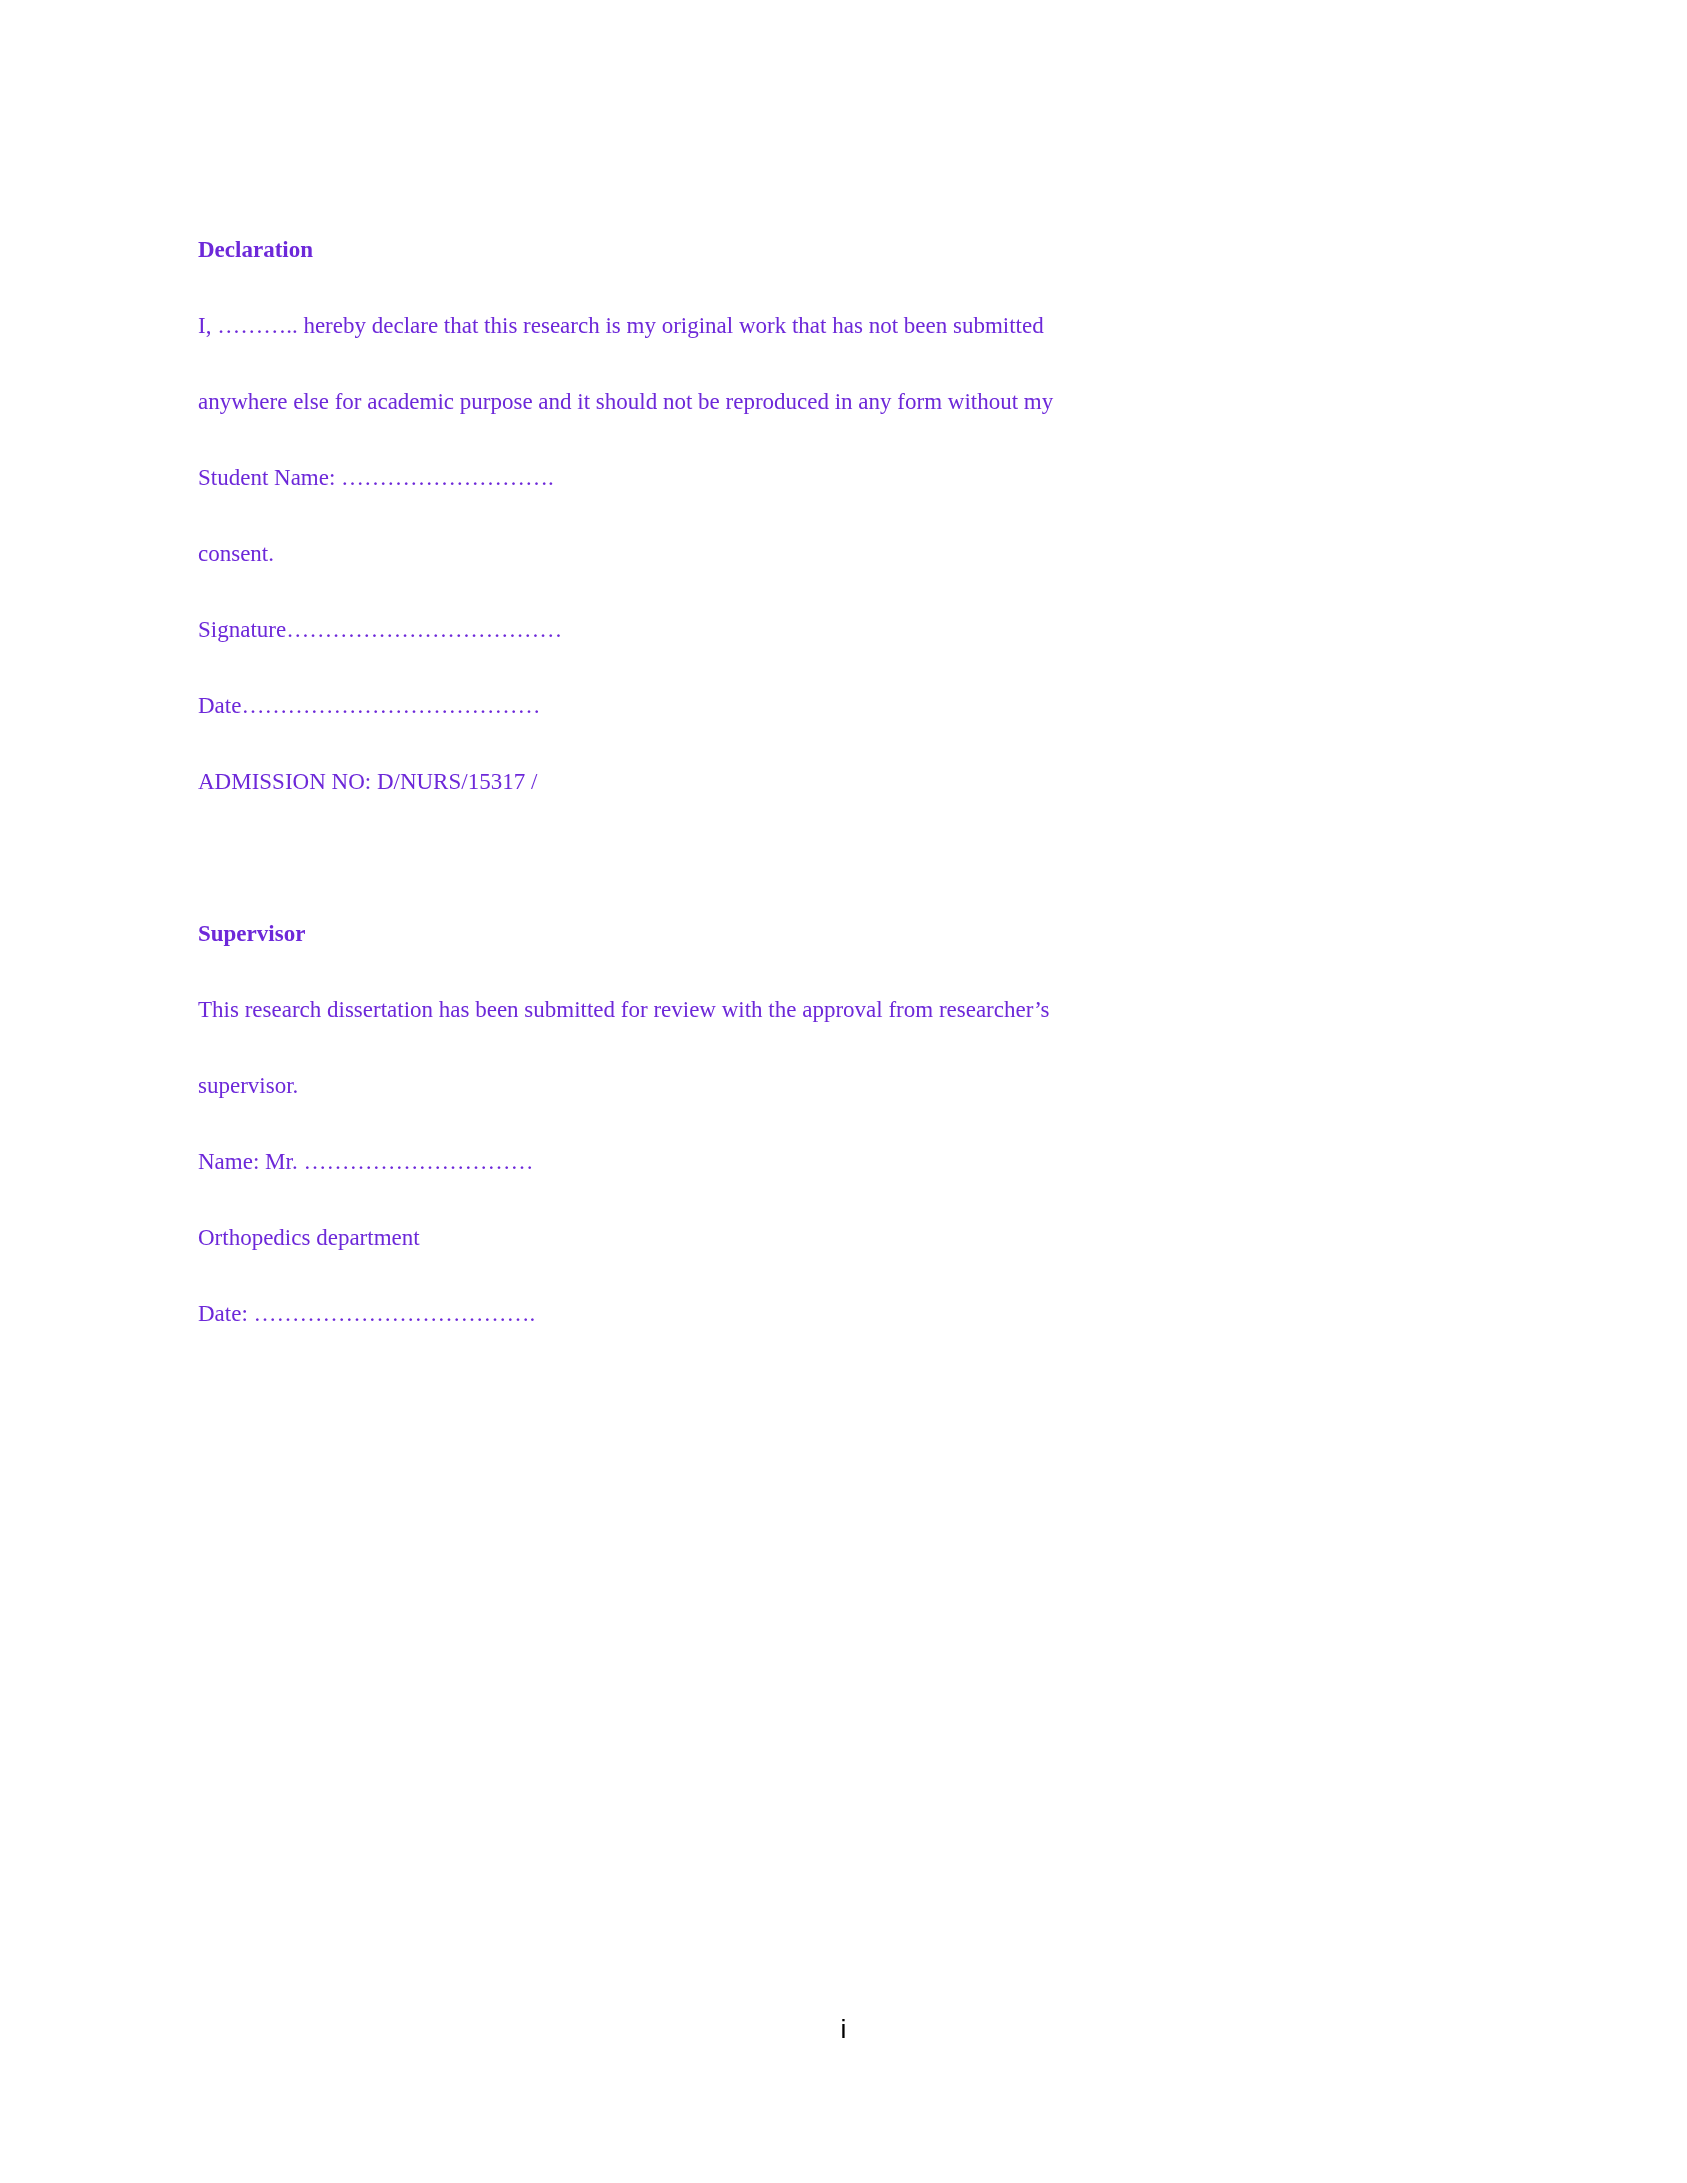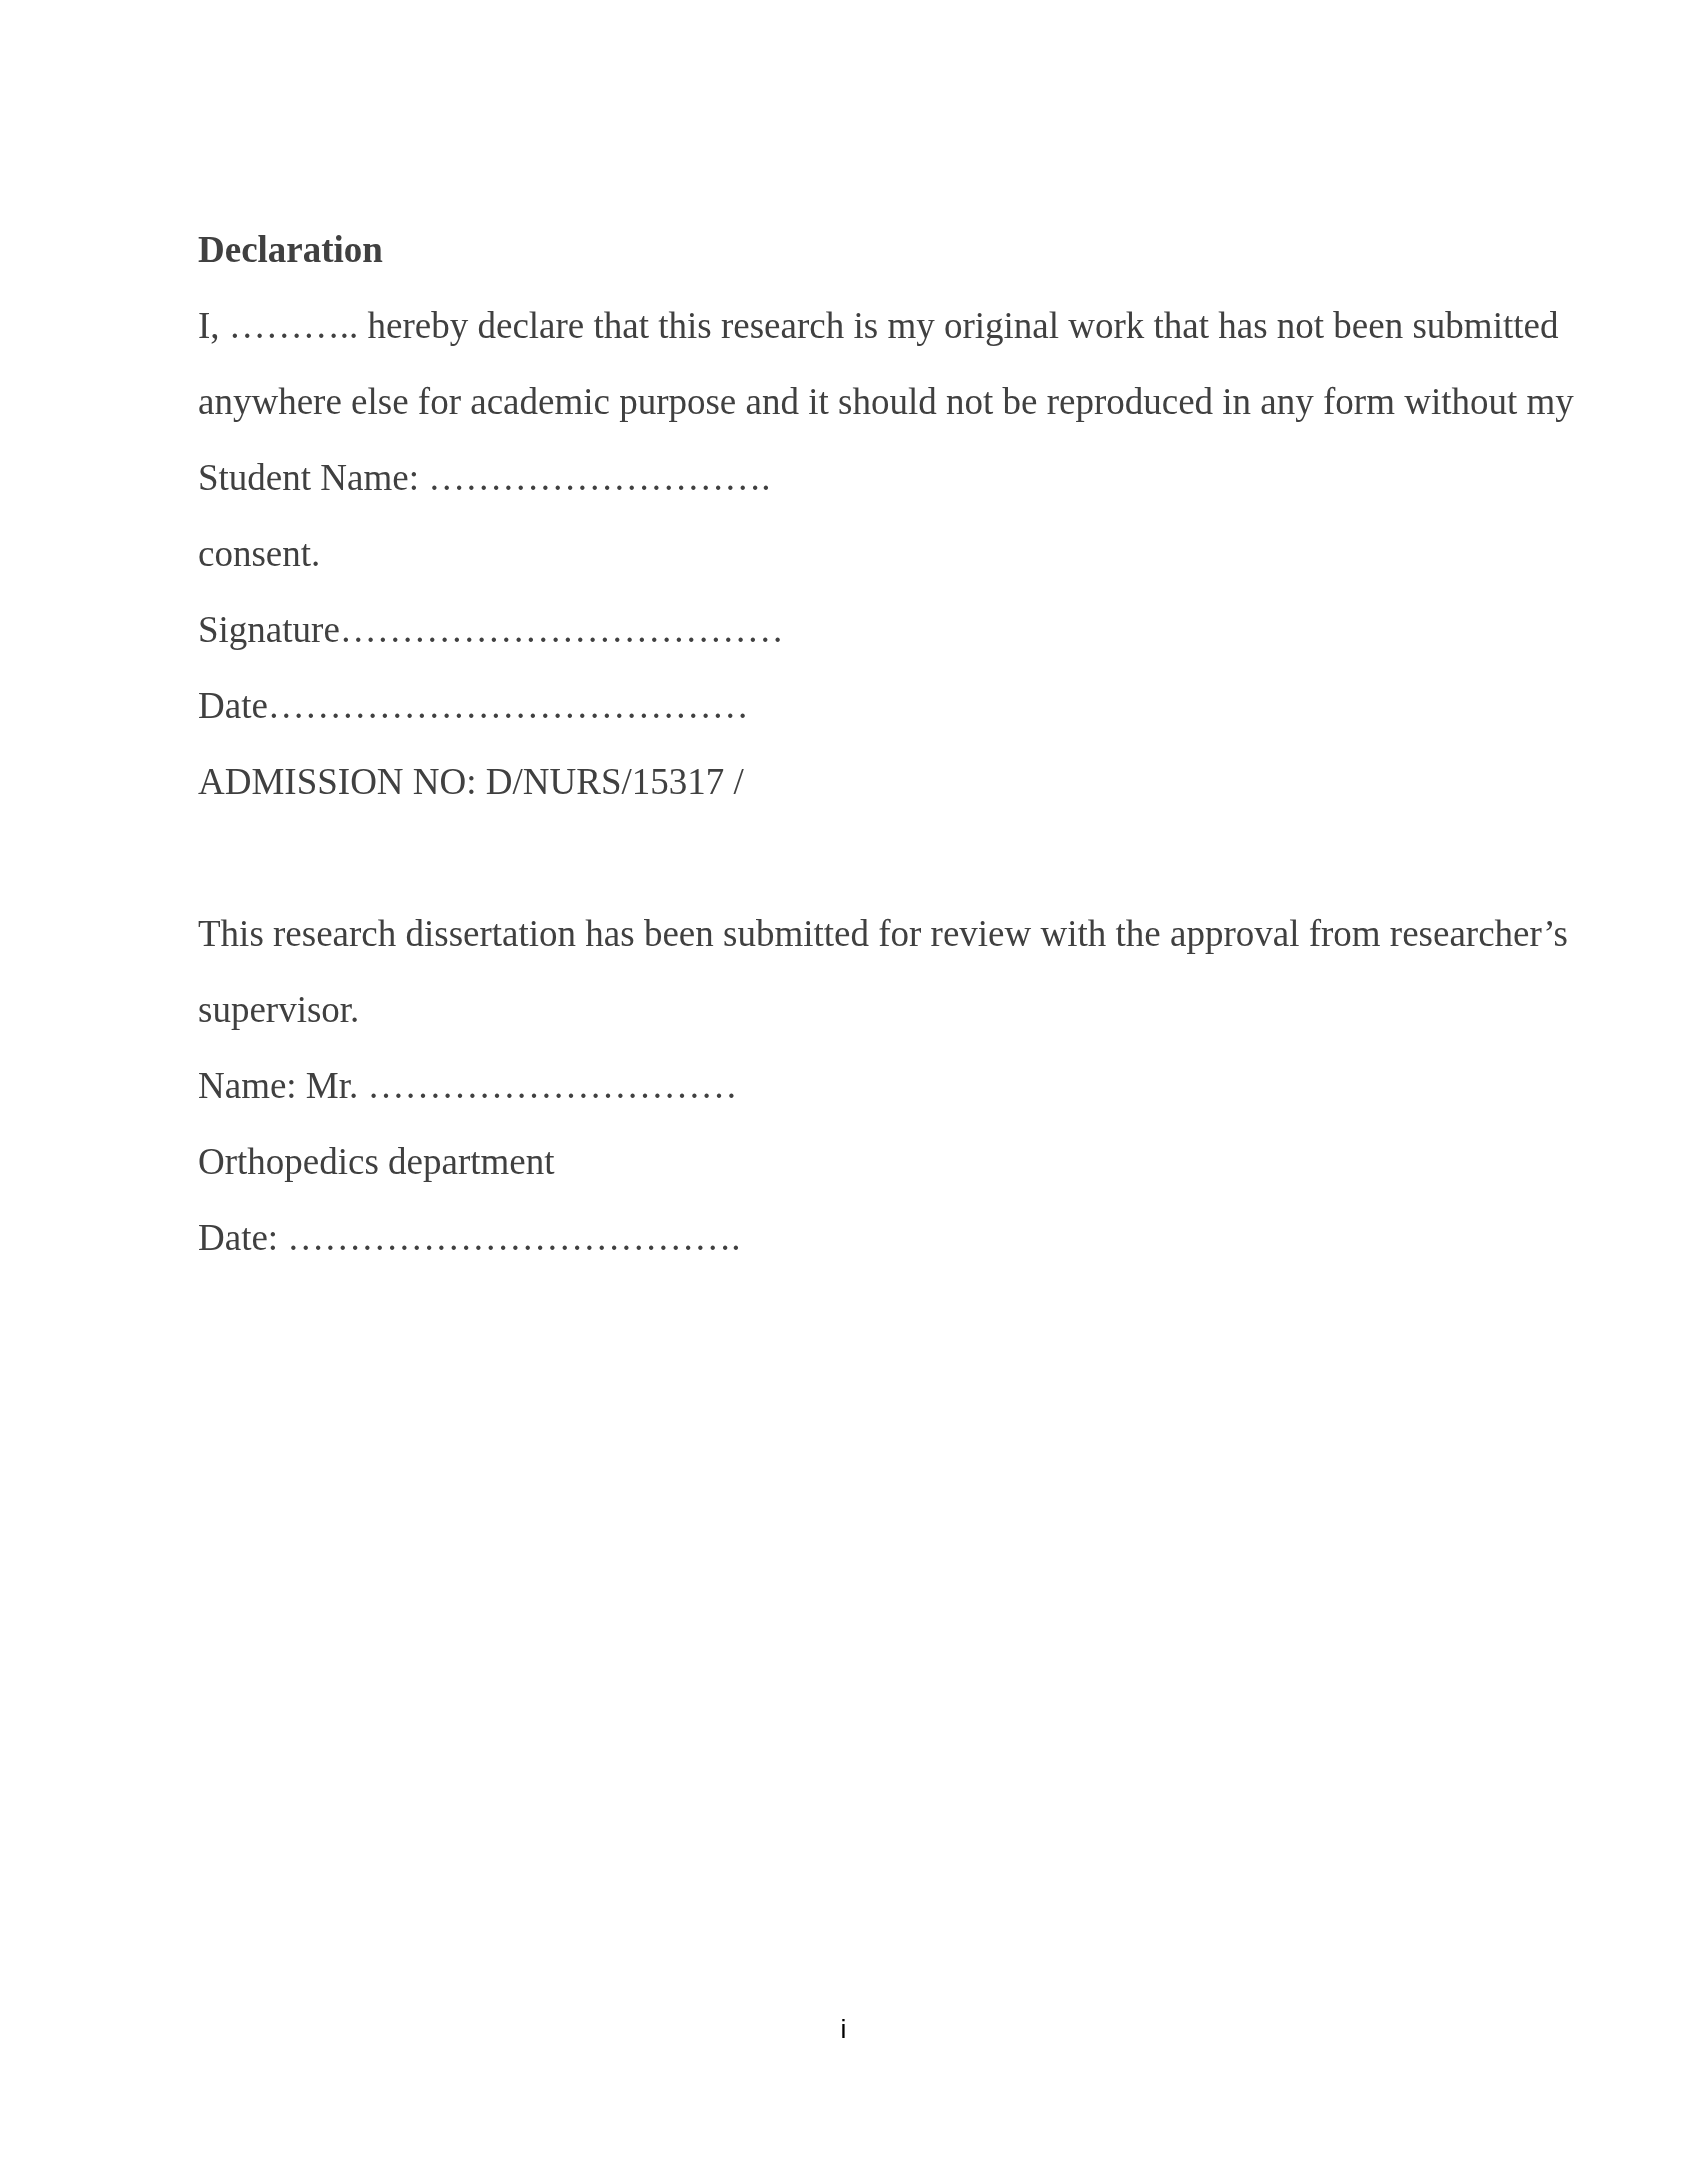--- a/index.html
+++ b/index.html
@@ -11,23 +11,23 @@
     background: #ffffff;
     overflow: hidden;
     color: #000000;
   }
   .content {
     position: absolute;
     left: 198px;
     top: 212px;
     width: 1290px;
     font-family: "Liberation Serif", "DejaVu Serif", serif;
-    font-size: 37px;
+    font-size: 23px;
     line-height: 76px;
-    color: #404040;
+    color: #6d28d9;
     white-space: nowrap;
   }
   .line { display: block; }
   .heading { font-weight: bold; }
   .gap { height: 76px; }
   .footer {
     position: absolute;
     top: 2013px;
     left: 0;
     width: 100%;
@@ -51,20 +51,21 @@
     <div class="line">anywhere else for academic purpose and it should not be reproduced in any form without my</div>
     <div class="line">Student Name: ……………………….</div>
 
     <div class="line">consent.</div>
     <div class="line">Signature………………………………</div>
     <div class="line">Date…………………………………</div>
     <div class="line">ADMISSION NO: D/NURS/15317 /</div>
 
     <div class="gap"></div>
 
+    <div class="line heading">Supervisor</div>
 
     <div class="line">This research dissertation has been submitted for review with the approval from researcher’s</div>
     <div class="line">supervisor.</div>
 
     <div class="line">Name: Mr. …………………………</div>
     <div class="line">Orthopedics department</div>
 
     <div class="line">Date: ……………………………….</div>
 
   </div>

